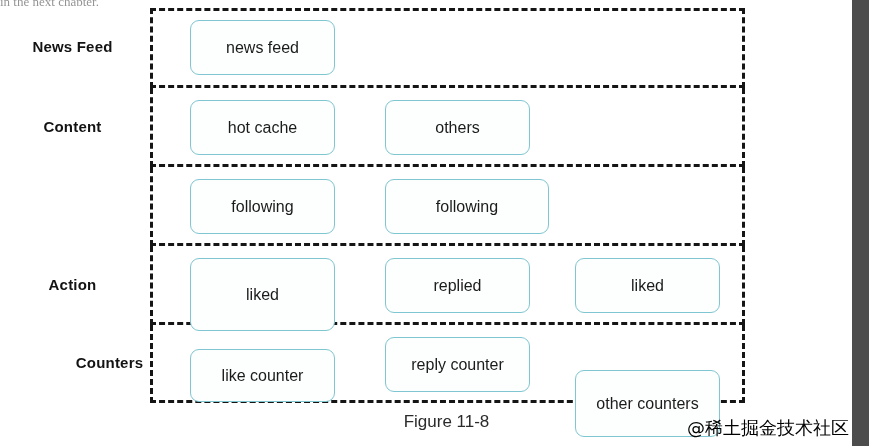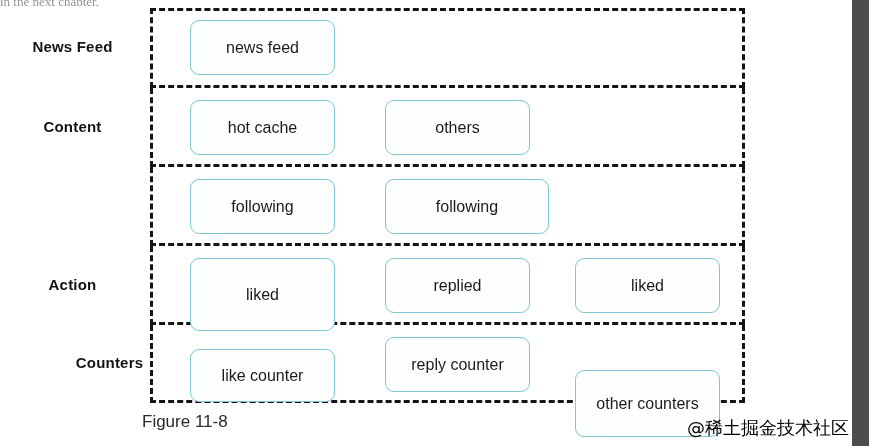--- a/index.html
+++ b/index.html
@@ -85,24 +85,24 @@
     justify-content: center;
     font-size: 16px;
     color: #1b1b1b;
     font-family: "Liberation Sans", sans-serif;
     white-space: nowrap;
   }
 
   
   #caption {
     position: absolute;
-    left: 142px;
+    left: 149px;
     top: 412px;
     width: 595px;
-    text-align: left;
+    text-align: center;
     font-size: 17px;
     color: #2b2b2b;
     font-family: "Liberation Sans", sans-serif;
   }
 
   
   #watermark {
     position: absolute;
     right: 20px;
     bottom: 6px;

